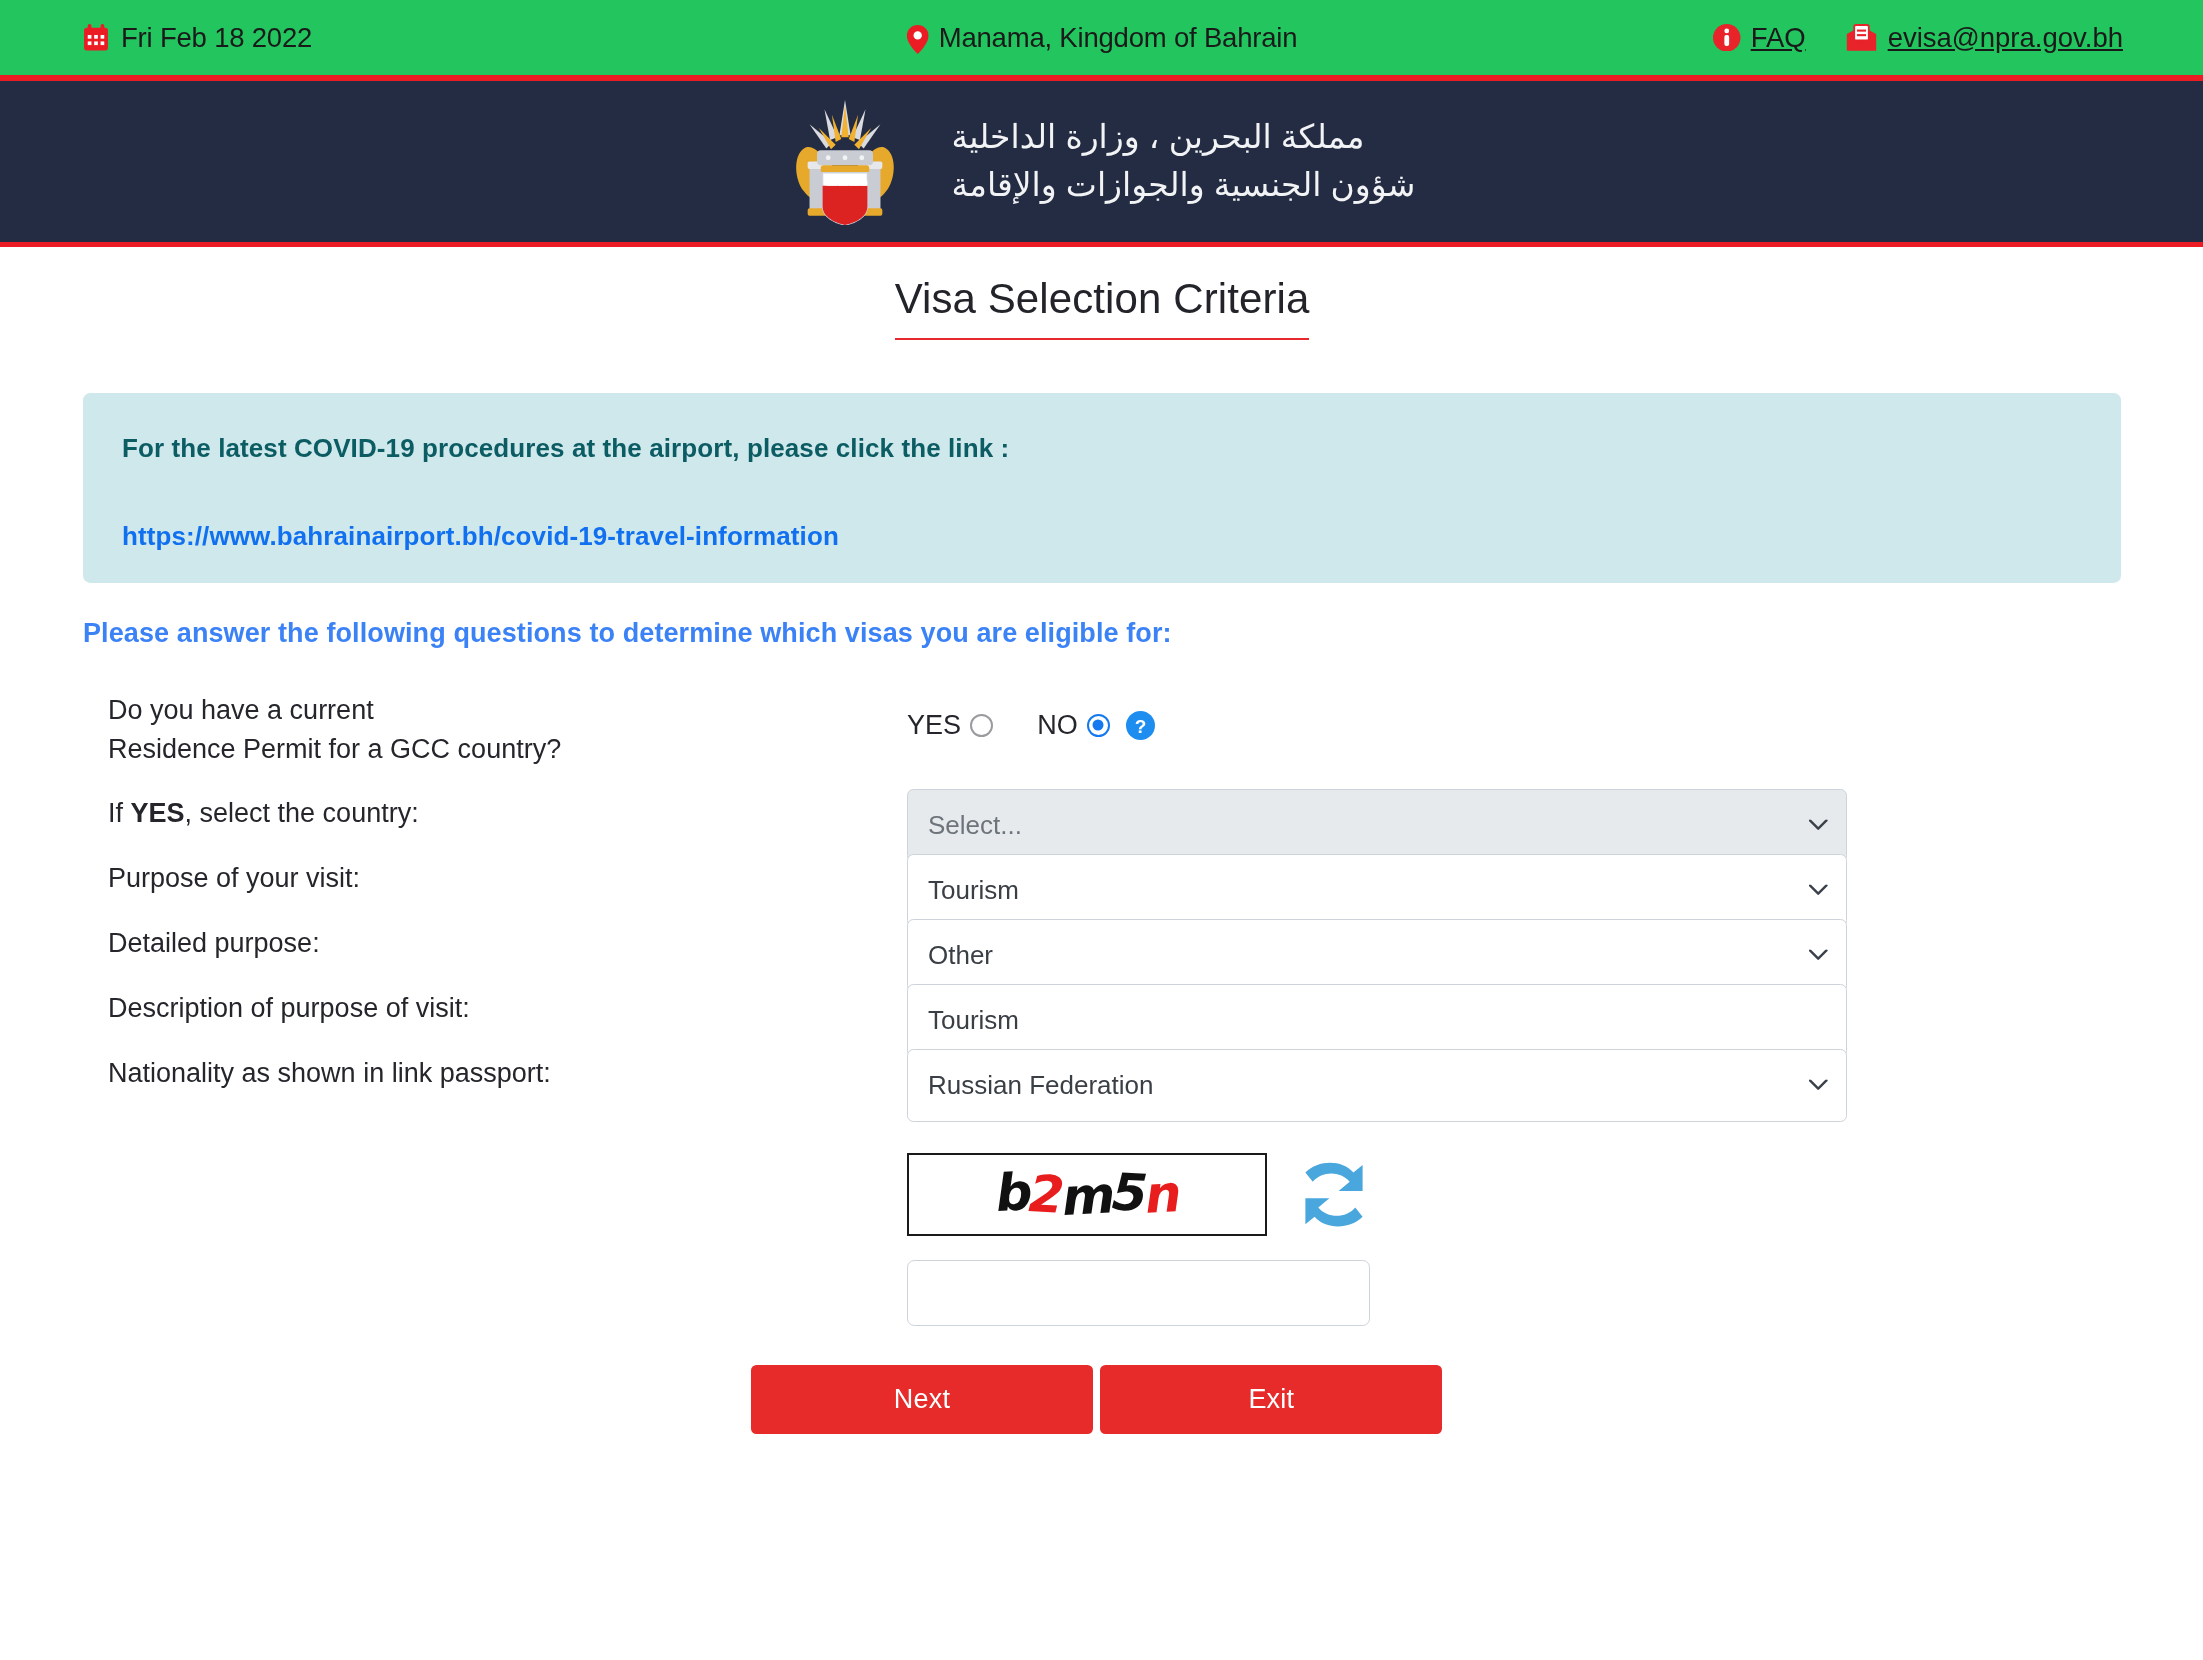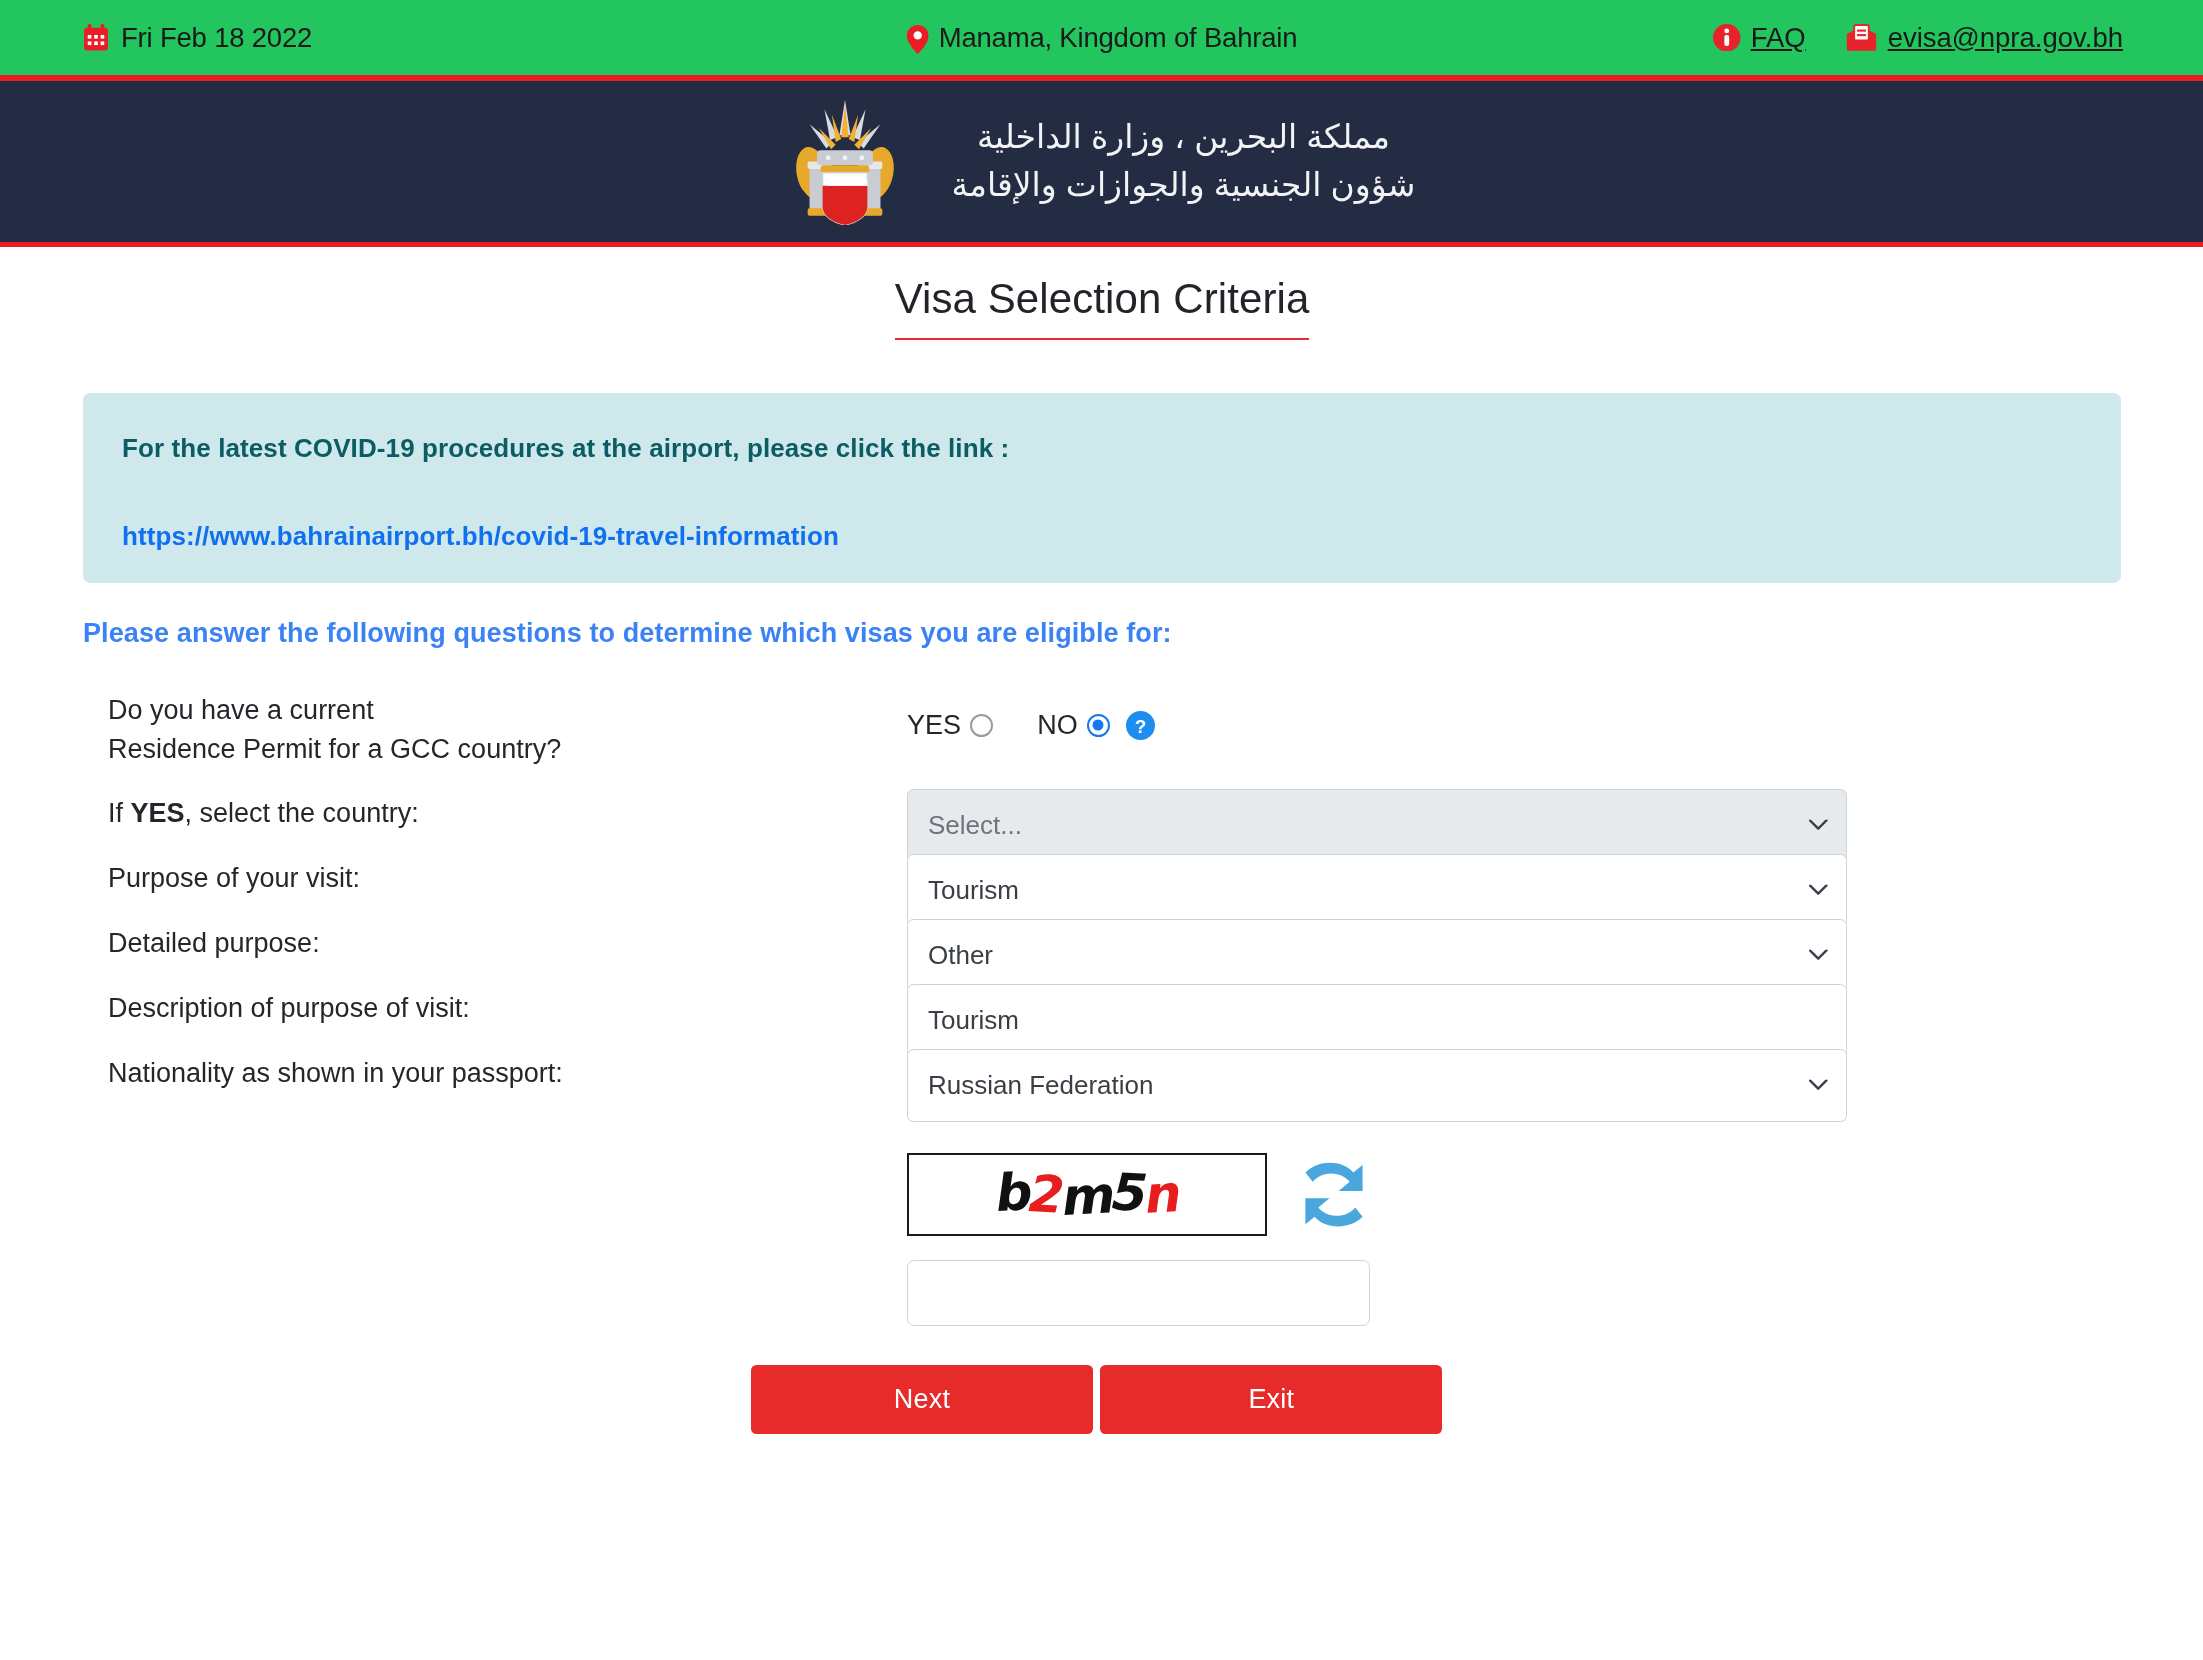--- a/index.html
+++ b/index.html
@@ -78,21 +78,21 @@
     color: #f2f3f5;
     text-align: right;
     font-size: 30px;
     line-height: 1.35;
     font-weight: 400;
     letter-spacing: 0.2px;
     padding-right: 50px;
   }
   .banner-ar {
     color: #f2f3f5;
-    text-align: center;
+    text-align: left;
     direction: rtl;
     font-size: 33px;
     line-height: 1.45;
     font-weight: 400;
     padding-left: 51px;
   }
   .emblem { width: 112px; height: 127px; flex: 0 0 auto; }
 
   
   .page-title-wrap {
@@ -497,21 +497,21 @@
   <div class="row row-gap">
     <div class="label">Description of purpose of visit:</div>
     <div class="control">
       <div class="txt">
         <span>Tourism</span>
       </div>
     </div>
   </div>
 
   <div class="row row-gap">
-    <div class="label">Nationality as shown in your passport:</div>
+    <div class="label">Nationality as shown in link passport:</div>
     <div class="control">
       <div class="sel">
         <span>Russian Federation</span>
         <svg class="chev" viewBox="0 0 20 12">
           <path d="M1 1 L10 10 L19 1" stroke="#3b414a" stroke-width="2.6" fill="none" stroke-linecap="round" stroke-linejoin="round"></path>
         </svg>
       </div>
     </div>
   </div>
 

